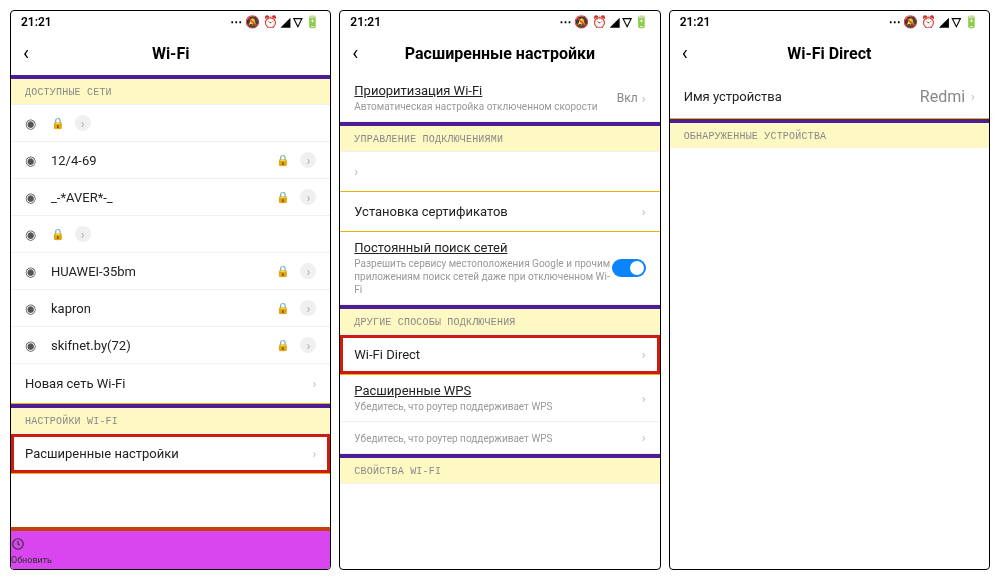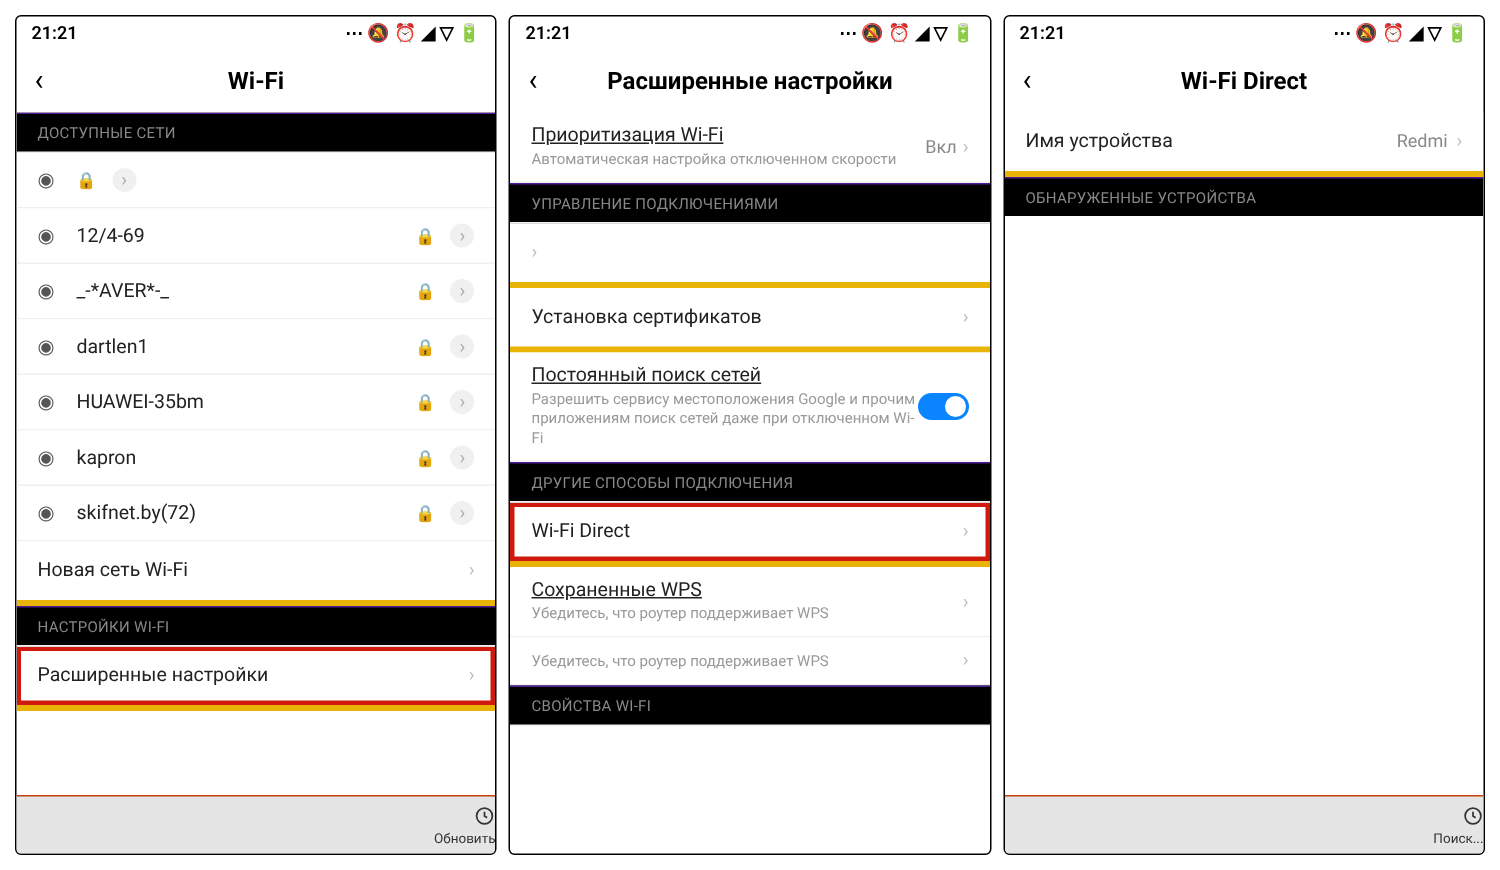--- a/index.html
+++ b/index.html
@@ -49,23 +49,24 @@
   font-size: 16px;
   font-weight: 700;
   margin-left: -20px;
 }
 .section-header {
   font-size: 10px;
   color: #888;
   padding: 8px 14px 6px;
   text-transform: uppercase;
   letter-spacing: 0.2px;
-  background: #000000;
-  border-top: 1px solid #4c1d95;
+  background: #fef9c3;
+  border-top: 4px solid #4c1d95;
   border-bottom: 1px solid #f0f0f0;
+  font-family: Liberation Mono, monospace;
 }
 .content {
   flex: 1;
   overflow: hidden;
 }
 .row {
   display: flex;
   align-items: center;
   padding: 10px 14px;
   border-bottom: 1px solid #f0f0f0;
@@ -82,28 +83,28 @@
   border-radius: 50%;
   display: flex;
   align-items: center;
   justify-content: center;
   color: #aaa;
   font-size: 13px;
 }
 .row .chev.circled { background: #f0f0f0; }
 .row-plain {
   display: flex;
-  align-items: flex-start;
+  align-items: center;
   padding: 12px 14px;
-  border-bottom: 4px solid #eab308;
+  border-bottom: 1px solid #eab308;
   font-size: 13px;
   background: #fff;
 }
 .row-plain .label { flex: 1; color: #222; }
-.row-plain .value { color: #888; font-size: 12px; margin-right: 6px; }
+.row-plain .value { color: #888; font-size: 16px; margin-right: 6px; }
 .row-plain .chev { color: #bbb; font-size: 13px; }
 .row-multi {
   display: flex;
   align-items: center;
   padding: 8px 14px;
   border-bottom: 1px solid #f0f0f0;
   background: #fff;
 }
 .row-multi .text-col { flex: 1; }
 .row-multi .text-col .main { font-size: 13px; color: #222; text-decoration: underline; }
@@ -124,24 +125,24 @@
   content: '';
   position: absolute;
   right: 2px;
   top: 2px;
   width: 14px;
   height: 14px;
   border-radius: 50%;
   background: #fff;
 }
 .bottom-bar {
-  border-top: 1px solid #c2410c;
+  border-top: 4px solid #c2410c;
   padding: 6px 0 4px;
-  text-align: right;
-  background: #e5e5e5;
+  text-align: left;
+  background: #d946ef;
 }
 .bottom-bar .icon { font-size: 15px; color: #333; line-height: 1; }
 .bottom-bar .btxt { font-size: 9px; color: #333; margin-top: 1px; }
 svg.clock { width:14px; height:14px; }
 </style>
 </head>
 <body>
 
 <div class="phone">
   <div class="status-bar">
@@ -166,21 +167,20 @@
         <span class="chev circled">›</span>
       </div>
     <div class="row">
         <span class="wifi-icon">◉</span>
         <span class="label">_-*AVER*-_</span>
         <span class="lock">🔒</span>
         <span class="chev circled">›</span>
       </div>
     <div class="row">
         <span class="wifi-icon">◉</span>
-        <span class="label">dartlen1</span>
         <span class="lock">🔒</span>
         <span class="chev circled">›</span>
       </div>
     <div class="row">
         <span class="wifi-icon">◉</span>
         <span class="label">HUAWEI-35bm</span>
         <span class="lock">🔒</span>
         <span class="chev circled">›</span>
       </div>
     <div class="row">
@@ -247,21 +247,21 @@
       </div>
       <div class="toggle"></div>
     </div>
     <div class="section-header">ДРУГИЕ СПОСОБЫ ПОДКЛЮЧЕНИЯ</div>
     <div class="row-plain highlight">
         <span class="label">Wi-Fi Direct</span>
         <span class="chev">›</span>
       </div>
     <div class="row-multi">
       <div class="text-col">
-        <div class="main">Сохраненные WPS</div>
+        <div class="main">Расширенные WPS</div>
         <div class="sub">Убедитесь, что роутер поддерживает WPS</div>
       </div>
       <span class="chev">›</span>
     </div>
     <div class="row-multi">
       <div class="text-col">
         <div class="sub">Убедитесь, что роутер поддерживает WPS</div>
       </div>
       <span class="chev">›</span>
     </div>
@@ -279,20 +279,13 @@
     <span class="title">Wi-Fi Direct</span>
   </div>
   <div class="content">
     <div class="row-plain">
       <span class="label">Имя устройства</span>
       <span class="value">Redmi</span>
       <span class="chev">›</span>
     </div>
     <div class="section-header" style="border-bottom:none">ОБНАРУЖЕННЫЕ УСТРОЙСТВА</div>
   </div>
-  <div class="bottom-bar">
-    <div class="icon"><svg class="clock" viewBox="0 0 24 24" fill="none" stroke="#333" stroke-width="2">
-          <circle cx="12" cy="12" r="9"></circle>
-          <path d="M12 7v5l3 2"></path>
-        </svg></div>
-    <div class="btxt">Поиск...</div>
-  </div>
 </div>
 
 </body></html>

